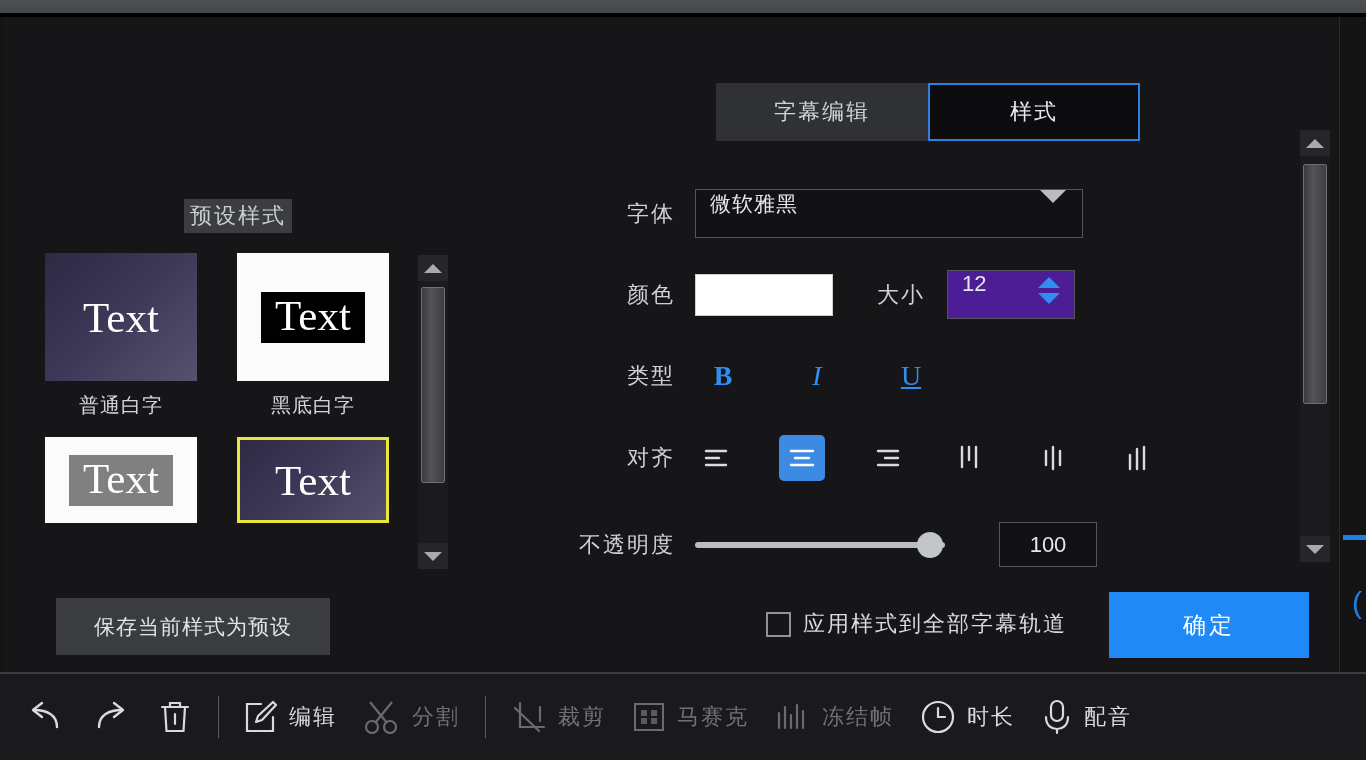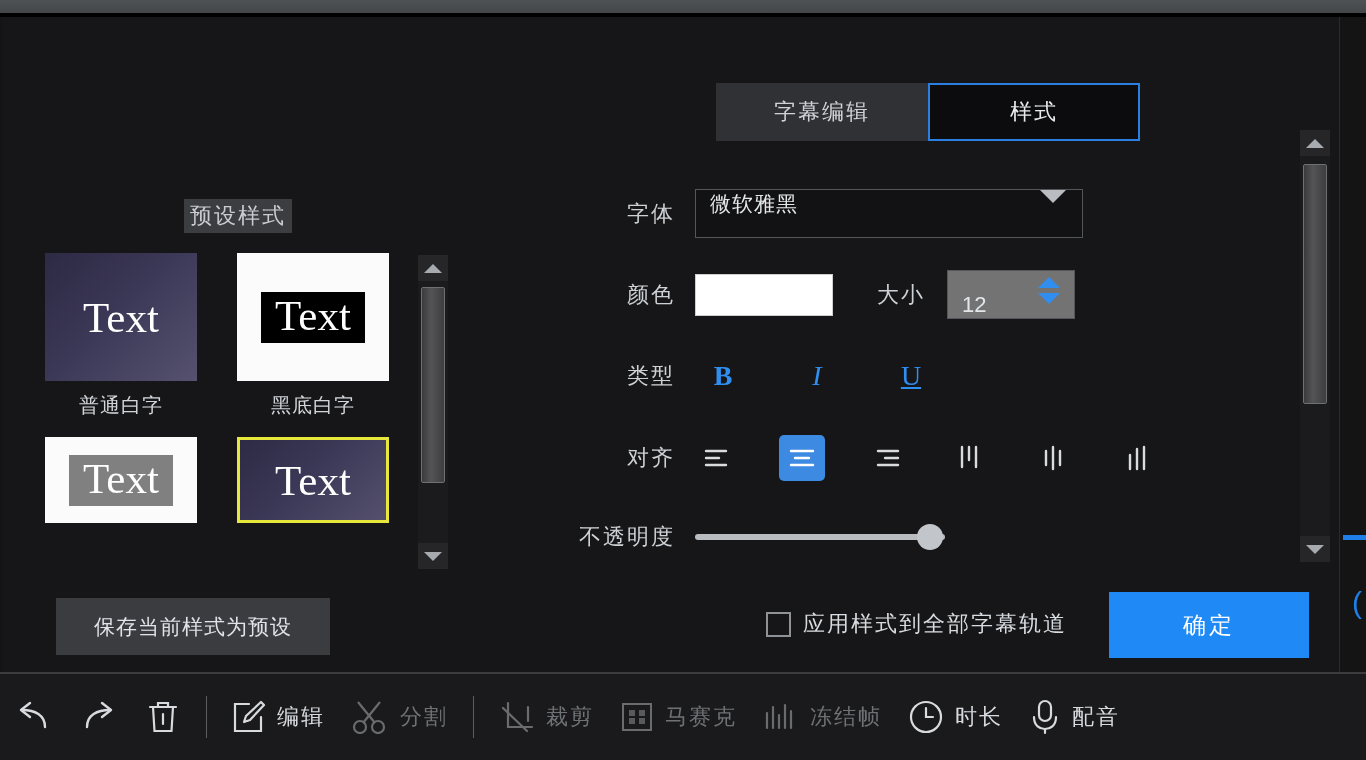--- a/index.html
+++ b/index.html
@@ -128,22 +128,22 @@
     position: relative;
   }
   .select-val { font-size: 21px; color: #e4e7ea; letter-spacing: 1px; }
   .caret { position: absolute; right: 16px; width: 0; height: 0;
     border-left: 13px solid transparent; border-right: 13px solid transparent; border-top: 13px solid #b9bcc0; }
 
   .r-color { top: 93px; }
   .color-swatch { width: 138px; height: 42px; background: #ffffff; border: 1px solid #cfcfcf; }
   .sublabel { font-size: 22px; color: #cdd0d4; letter-spacing: 2px; margin: 0 22px 0 44px; }
   .size-box {
-    width: 128px; height: 49px; background: #737373; border: 1px solid #53565a;
-    display: flex; align-items: flex-end; padding-left: 14px; position: relative;
+    width: 128px; height: 49px; background: #4c1d95; border: 1px solid #53565a;
+    display: flex; align-items: flex-start; padding-left: 14px; position: relative;
   }
   .size-val { font-size: 22px; color: #e4e7ea; }
   .spin { position: absolute; right: 14px; top: 6px; display: flex; flex-direction: column; gap: 5px; }
   .spin-up { width: 0; height: 0; border-left: 11px solid transparent; border-right: 11px solid transparent; border-bottom: 11px solid #2f8ef0; }
   .spin-dn { width: 0; height: 0; border-left: 11px solid transparent; border-right: 11px solid transparent; border-top: 11px solid #2f8ef0; }
 
   .r-type { top: 178px; }
   .type-btn {
     width: 56px; height: 42px; display: flex; align-items: center; justify-content: center;
     font-size: 28px; color: #2f8ef0; margin-right: 38px;
@@ -178,21 +178,21 @@
     position: absolute; left: 1106px; top: 575px; width: 200px; height: 66px;
     background: #1f8af5; color: #ffffff;
     display: flex; align-items: center; justify-content: center;
     font-size: 23px; letter-spacing: 3px;
   }
 
   
   .tb-sep-top { position: absolute; left: 0; top: 672px; width: 1366px; height: 2px; background: #3a3c3f; }
   .toolbar {
     position: absolute; left: 0; top: 674px; width: 1366px; height: 86px;
-    background: #1a1a1c; display: flex; align-items: center; 
+    background: #1a1a1c; display: flex; align-items: center; padding-left: 12px;
   }
   .tb-item { display: flex; align-items: center; height: 86px; padding: 0 13px; }
   .tb-label { font-size: 22px; letter-spacing: 2px; margin-left: 11px; color: #d7dade; }
   .tb-item.dim .tb-label { color: #6e7175; }
   .tb-item.dim svg { opacity: .42; }
   .tb-divider { width: 1px; height: 42px; background: #5a5d61; margin: 0 12px; }
   svg { display: block; }
 
   
   .edge-blue-line { position: absolute; left: 1343px; top: 535px; width: 23px; height: 5px; background: #1f7fe8; }
@@ -353,20 +353,23 @@
               </svg>
           </div>
         </div>
 
         <div class="frow r-opacity">
           <div class="flabel">不透明度</div>
           <div class="slider-wrap">
             <div class="slider-track"></div>
             <div class="slider-knob"></div>
           </div>
+          <div class="opacity-box">
+            <span class="opacity-val">100</span>
+          </div>
         </div>
       </div>
 
       <div class="sb-right">
         <div class="sb-arrow up">
             <div class="tri-up"></div>
           </div>
         <div class="sb-thumb"></div>
         <div class="sb-arrow down">
             <div class="tri-down"></div>

